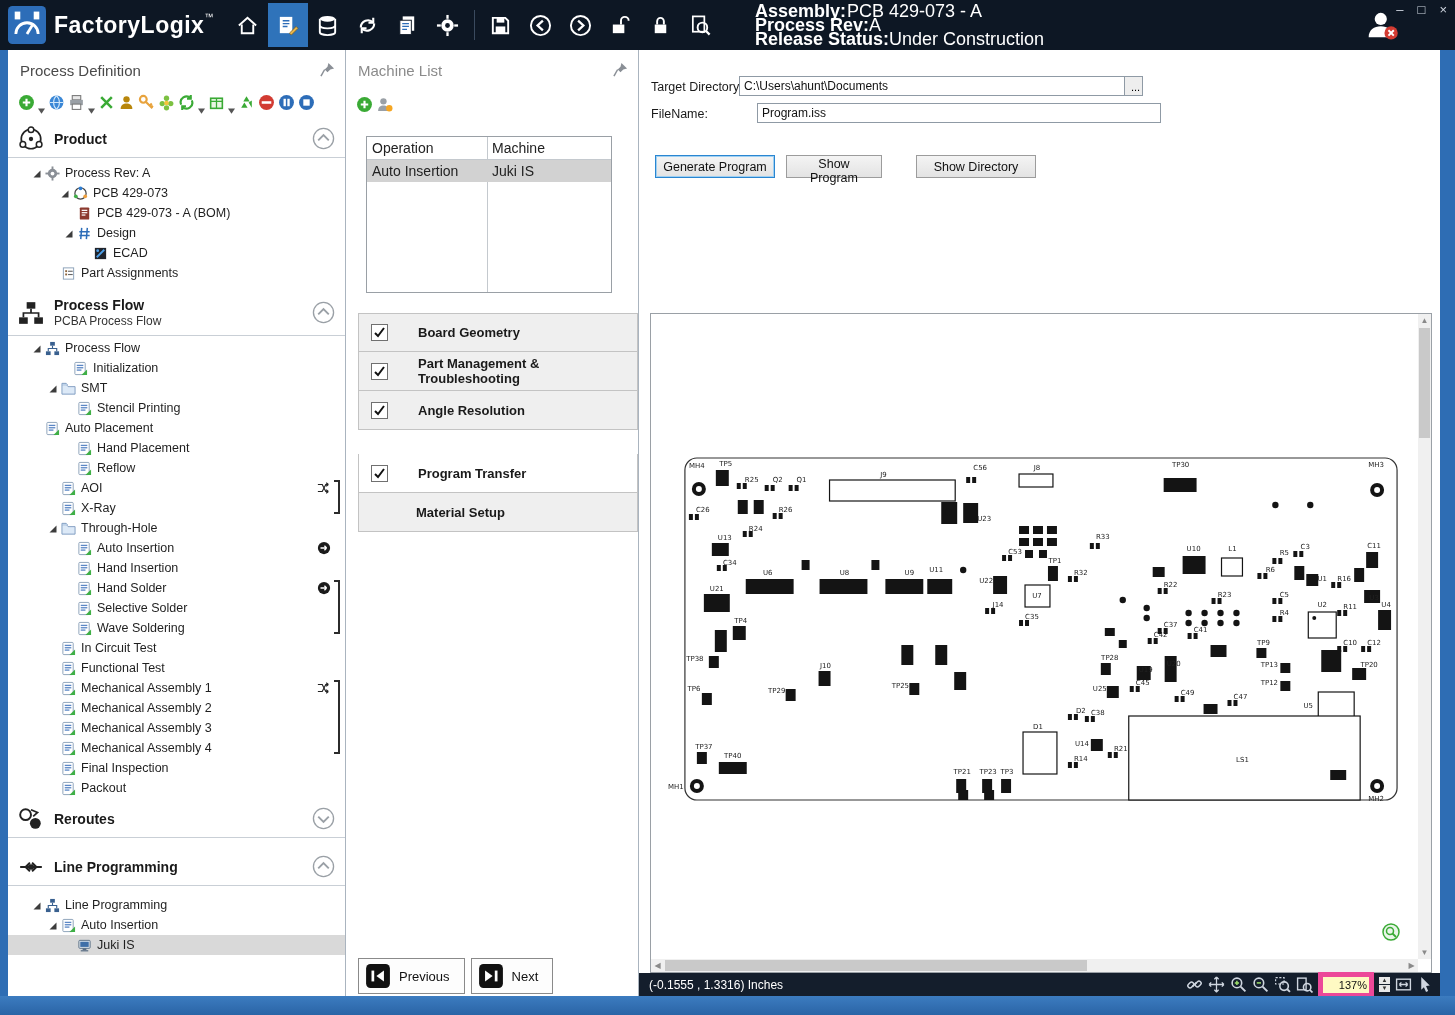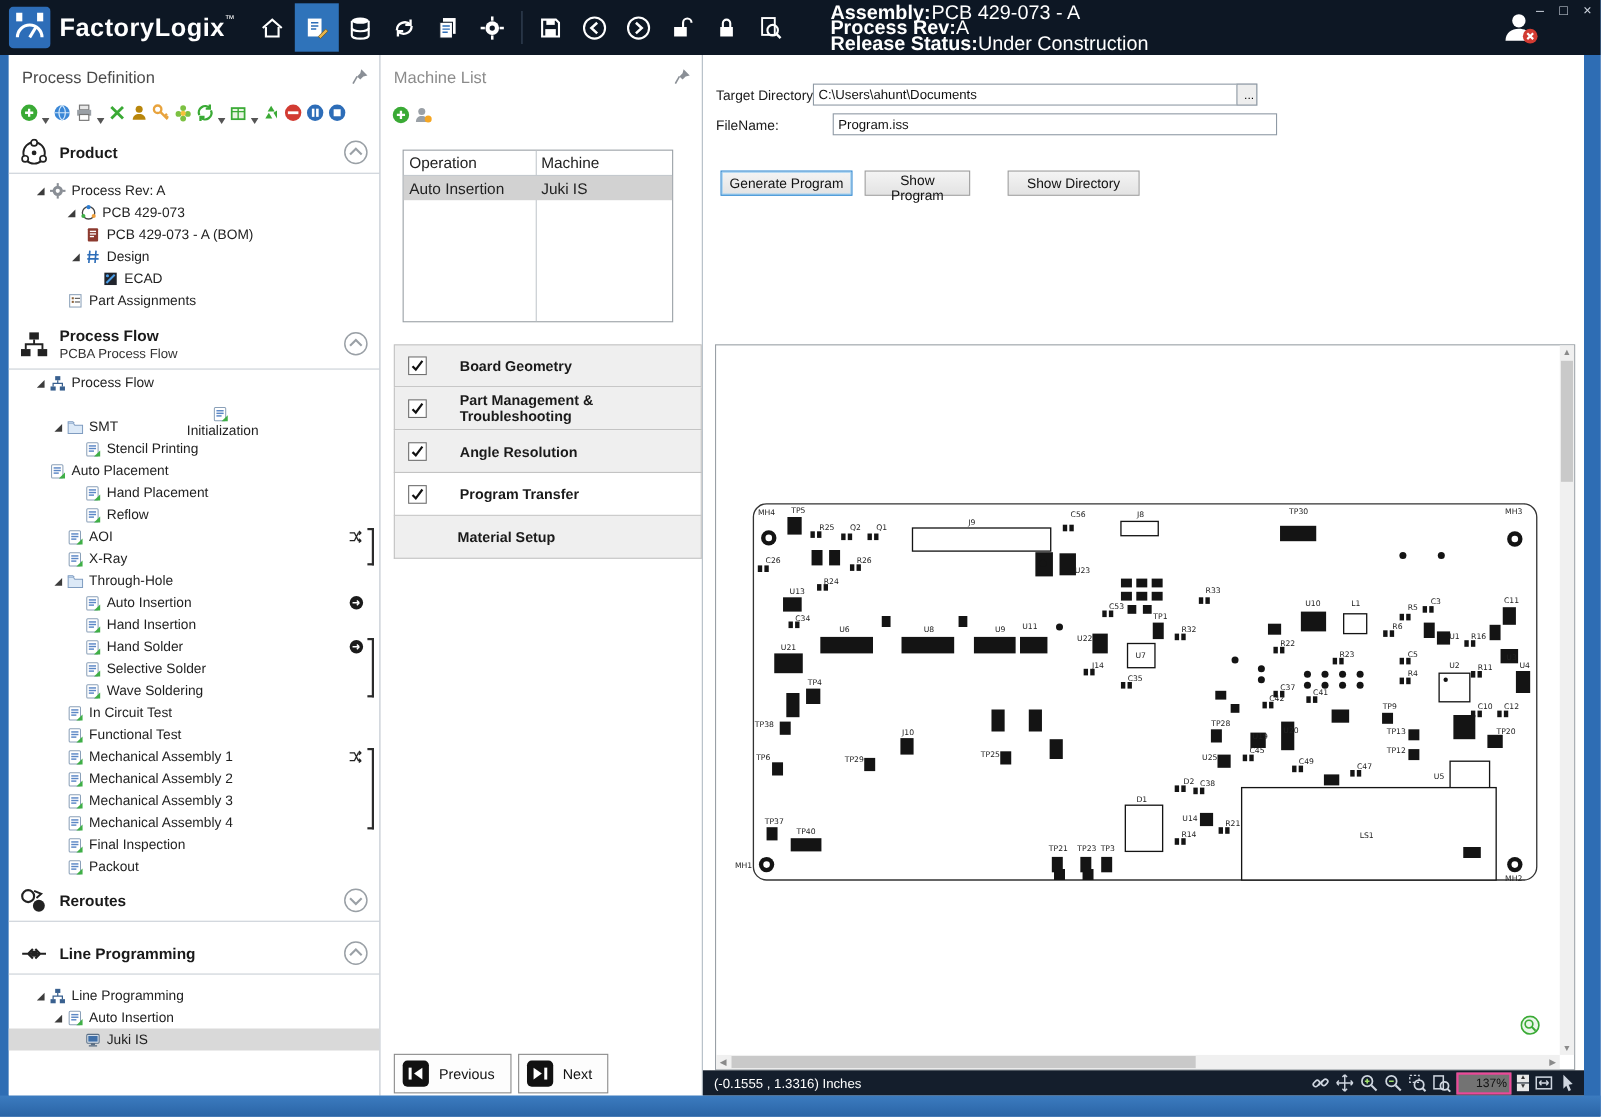--- a/index.html
+++ b/index.html
@@ -60,21 +60,21 @@
   .mtable .vline{position:absolute;left:120px;top:0;bottom:0;width:1px;background:#c4c9ce;}
   .mt-row{display:flex;height:22px;line-height:22px;font-size:14px;color:#222;position:relative;}
   .mt-row.hdr{border-bottom:1px solid #c4c9ce;}
   .mt-row.sel{background:#d2d2d2;}
   .mt-c1{width:120px;padding-left:5px;box-sizing:border-box;}
   .mt-c2{flex:1;padding-left:5px;}
   
   .steps{position:absolute;left:12px;right:0;top:263px;}
   .step-row{height:39px;background:#efefef;border:1px solid #c3c3c3;border-top:none;display:flex;align-items:center;box-sizing:border-box;cursor:pointer;}
   .step-row:first-child{border-top:1px solid #c3c3c3;}
-  .step-row.active{background:#fff;}
+  .step-row.active{background:#fff;margin-top:24px;}
   .chk{width:15px;height:15px;background:#fff;border:1px solid #707070;margin-left:12px;flex:0 0 auto;}
   .chk svg{width:13px;height:13px;margin:1px;}
   .step-label{font-size:13px;font-weight:bold;color:#1a1a1a;margin-left:30px;}
   .step-row.nochk .step-label{margin-left:57px;}
   
   .navbtns{position:absolute;left:12px;top:908px;display:flex;gap:6px;}
   .nav-btn{height:36px;background:#fdfdfd;border:1px solid #8a8a8a;display:flex;align-items:center;gap:8px;padding:0 14px 0 6px;font-size:13px;color:#111;cursor:pointer;}
   .nav-btn svg{width:26px;height:26px;}
   
   .flabel{position:absolute;font-size:12.5px;color:#1a1a1a;}
@@ -91,21 +91,21 @@
   .thumb-v{position:absolute;left:1px;right:1px;top:14px;height:110px;background:#c9c9c9;}
   .thumb-h{position:absolute;top:1px;bottom:1px;left:14px;width:55%;background:#c9c9c9;}
   .sarrow{position:absolute;width:13px;height:13px;color:#8a8a8a;font-size:8px;line-height:13px;text-align:center;}
   .fitbtn{position:absolute;right:18px;bottom:18px;width:18px;height:18px;cursor:pointer;}
   
   .statusbar{position:absolute;left:0;right:0;bottom:0;height:23px;background:#141e2c;color:#fff;display:flex;align-items:center;font-size:12px;justify-content:flex-end;}
   .coords{margin-left:10px;white-space:nowrap;}
   .status-tools{margin-left:auto;display:flex;align-items:center;gap:5px;padding-right:6px;}
   .sico{width:17px;height:17px;cursor:pointer;}
   .sico svg{width:17px;height:17px;}
-  .zoombox{width:42px;height:16px;border:2px solid #ec4899;background:#737373;color:#111;font-size:11px;text-align:right;padding:0 2px;font-family:"Liberation Sans",sans-serif;}
+  .zoombox{width:42px;height:16px;border:5px solid #ec4899;background:#fef9c3;color:#111;font-size:11px;text-align:right;padding:0 2px;font-family:"Liberation Sans",sans-serif;}
   .spin{display:flex;flex-direction:column;gap:1px;}
   .spin span{width:11px;height:7px;background:#e8e8e8;color:#333;font-size:6px;line-height:7px;text-align:center;cursor:pointer;}
   .pcb-ref{font-size:7px;fill:#222;text-anchor:middle;font-family:"DejaVu Sans",sans-serif;}
 </style>
 </head>
 <body>
 
 <div class="titlebar">
   <div class="logo">
     <svg viewBox="0 0 34 34">
@@ -427,21 +427,21 @@
               <path d="M8.5 1.5 V8.5 H1.5 Z" fill="#3c3c3c"></path>
             </svg></div>
           <div class="tree-icon"><svg viewBox="0 0 16 16">
               <rect x="5.5" y="1" width="5" height="4" fill="#39608f"></rect>
               <rect x="1" y="11" width="5" height="4" fill="#39608f"></rect>
               <rect x="10" y="11" width="5" height="4" fill="#39608f"></rect>
               <path d="M8 5 V8 M3.5 11 V8 H12.5 V11" stroke="#39608f" fill="none" stroke-width="1.2"></path>
             </svg></div>
           <span>Process Flow</span>
         </div>
-        <div class="tree-row" style="padding-left: 52px; flex-direction: column;">
+        <div class="tree-row" style="padding-left: 52px;">
           <div class="expander"></div>
           <div class="tree-icon"><svg viewBox="0 0 16 16">
               <rect x="2" y="1.5" width="11" height="13" rx="1" fill="#fff" stroke="#8aa0b8"></rect>
               <rect x="4" y="4" width="7" height="1.4" fill="#5b87c5"></rect>
               <rect x="4" y="6.5" width="7" height="1.4" fill="#5b87c5"></rect>
               <rect x="4" y="9" width="5" height="1.4" fill="#5b87c5"></rect>
               <path d="M9 15 L15 15 L15 9 Z" fill="#3faf46"></path>
             </svg></div>
           <span>Initialization</span>
         </div>

